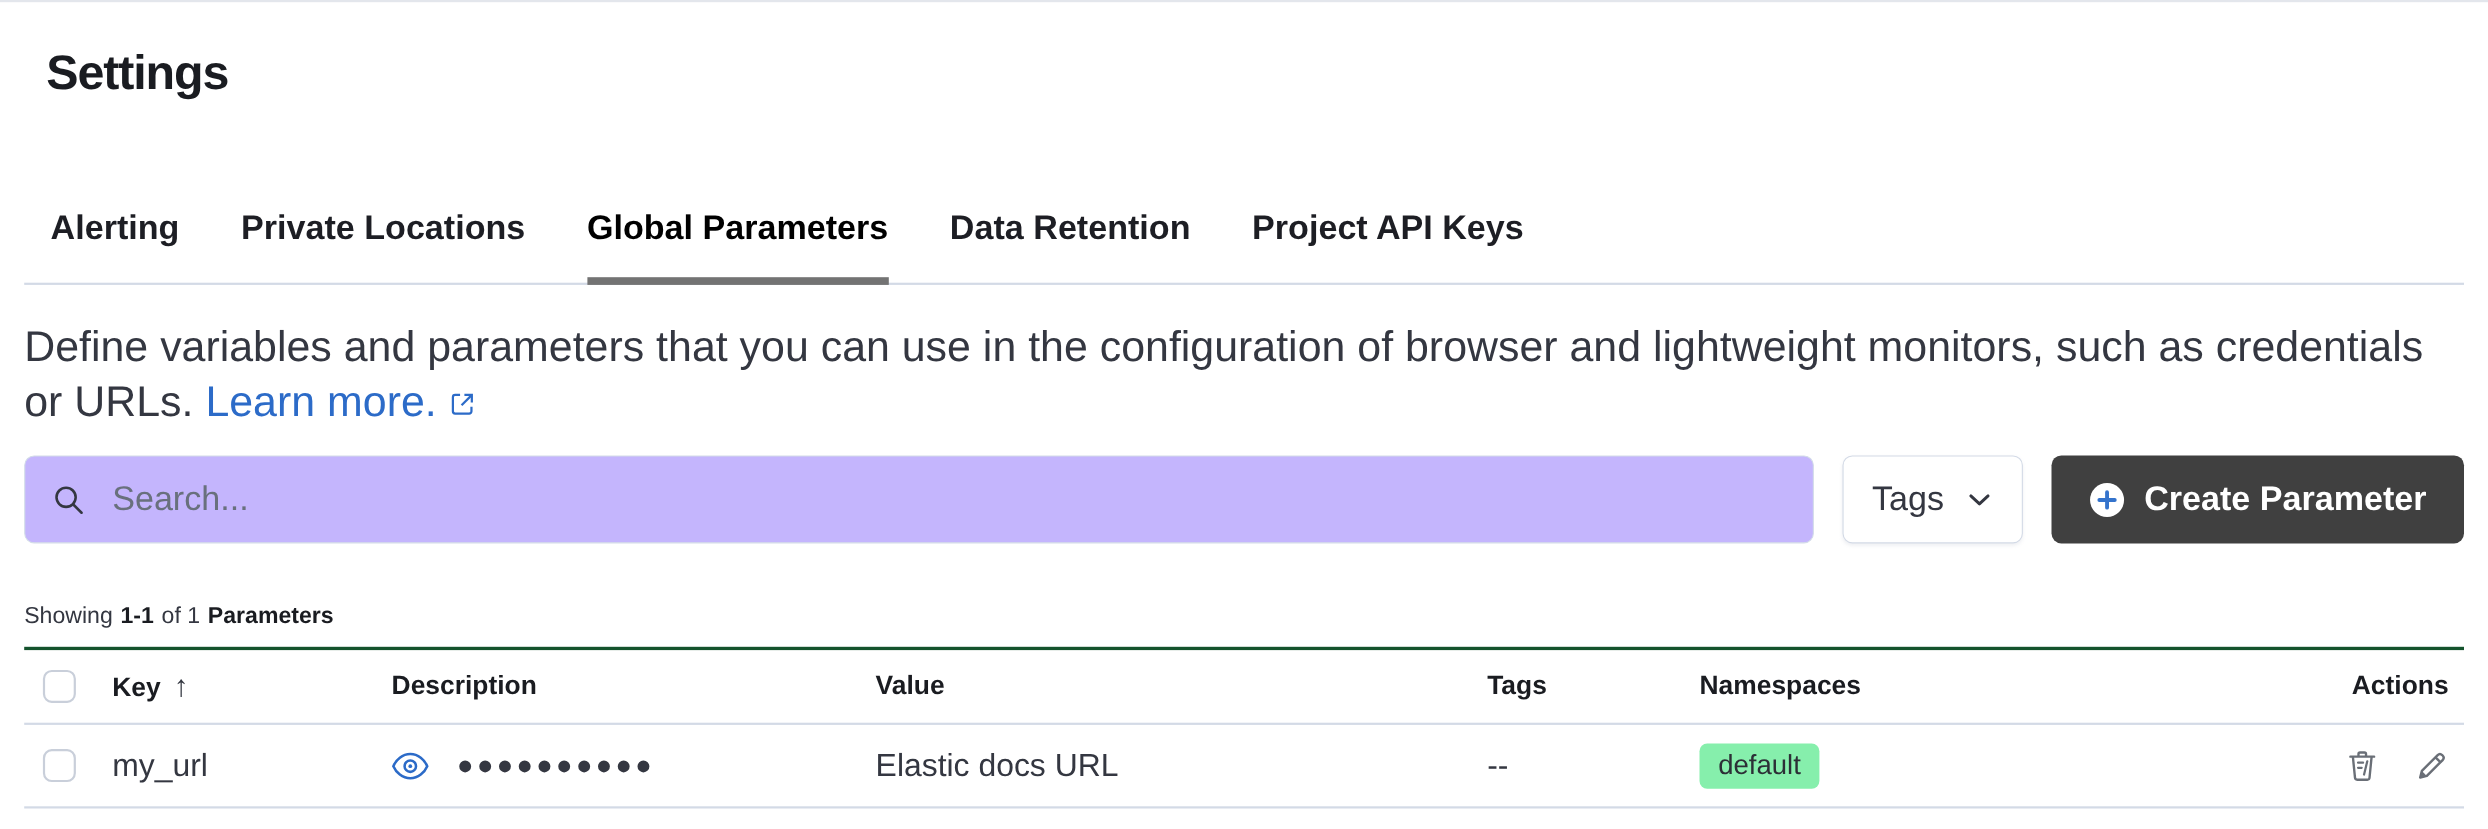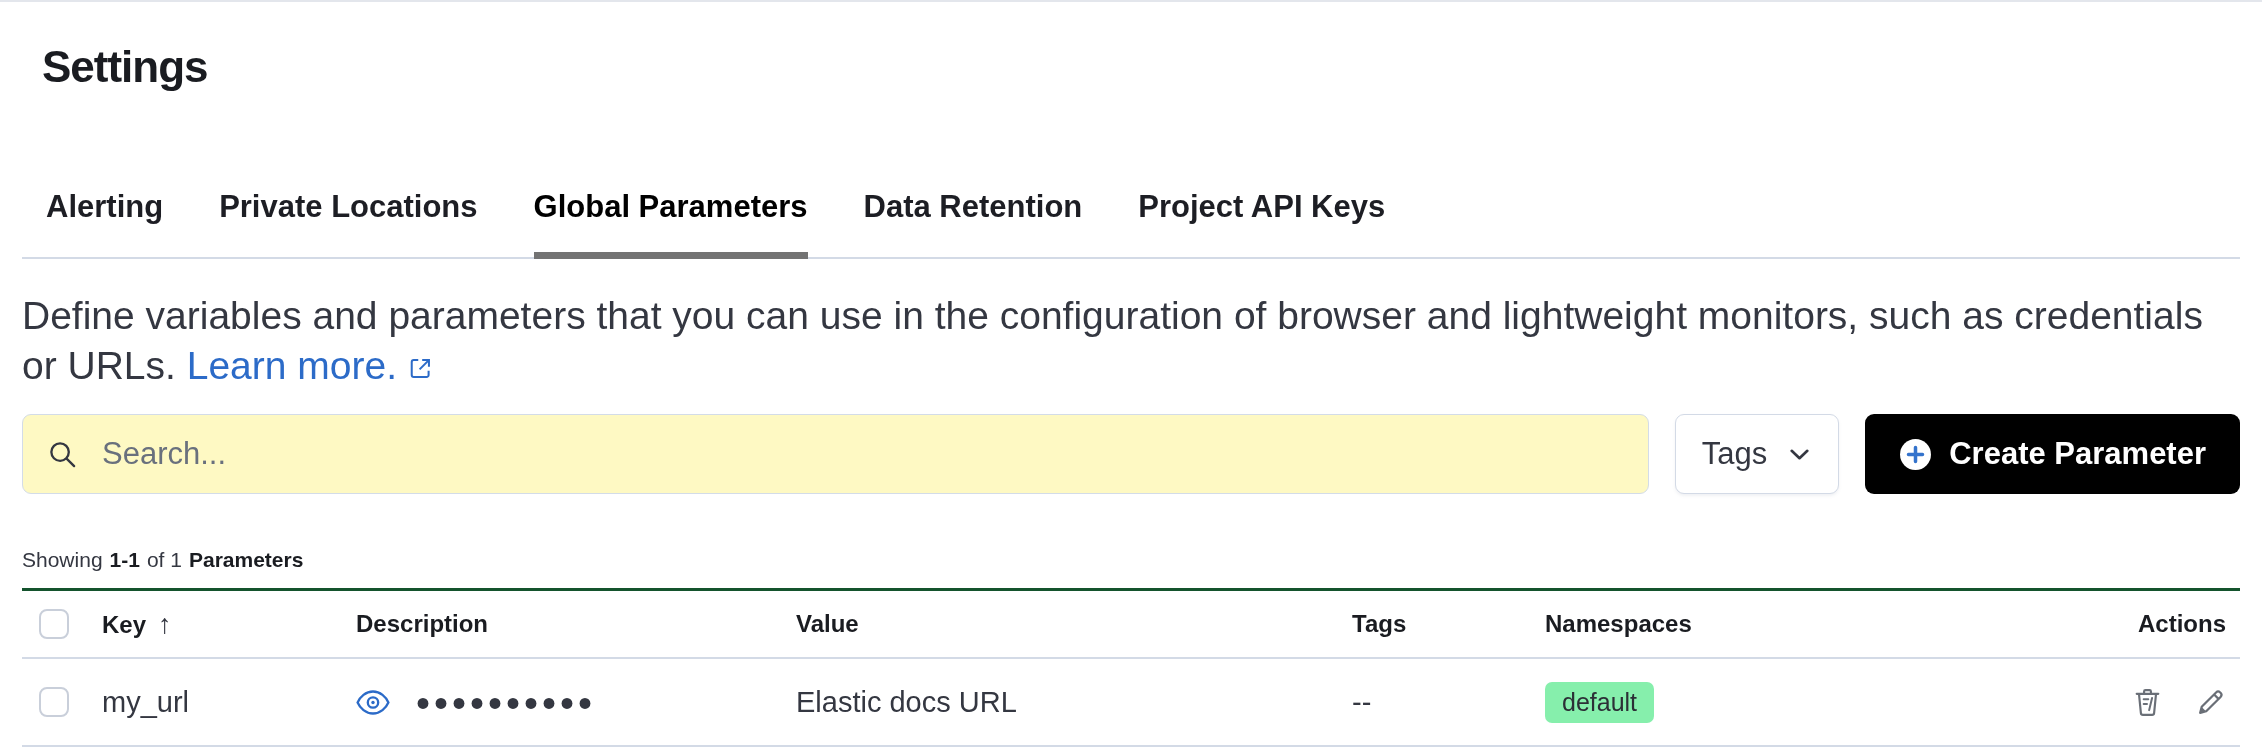--- a/index.html
+++ b/index.html
@@ -40,56 +40,56 @@
     margin-top:32px; font-size:39px; line-height:50px; color:#343741;
     max-width:2218px;
   }
   .learn-more { color:#2c6bc8; text-decoration:none; cursor:pointer; }
   .ext-icon { margin-left:10px; vertical-align:-3px; }
 
   
   .controls { margin-top:20px; display:flex; gap:26px; height:80px; }
   .search-box {
     flex:1; display:flex; align-items:center;
-    background:#fef9c3; border:1px solid #d3dce8; border-radius:9px;
+    background:#c4b5fd; border:1px solid #d3dce8; border-radius:9px;
     padding:0 24px;
   }
   .search-box svg { flex:0 0 auto; margin-right:24px; }
   .search-input {
     flex:1; border:none; outline:none; background:transparent;
     font-family:inherit; font-size:31px; color:#343741;
   }
   .search-input::placeholder { color:#69707d; opacity:1; }
   .tags-button {
     display:flex; align-items:center; gap:20px; padding:0 26px;
     background:#fff; border:1px solid #d3dae6; border-radius:9px;
     font-family:inherit; font-size:31px; color:#343741; font-weight:400;
     box-shadow:0 2px 3px rgba(152,162,179,.15); cursor:pointer;
   }
   .create-button {
     display:flex; align-items:center; gap:17px; padding:0 34px;
-    background:#000000; border:none; border-radius:9px;
+    background:#404040; border:none; border-radius:9px;
     font-family:inherit; font-size:31px; font-weight:600; color:#fff; cursor:pointer;
   }
 
   
   .summary { margin-top:50px; font-size:21px; color:#343741; line-height:32px; }
   .summary .b { font-weight:700; color:#1a1c21; }
   .summary span { margin-right:7px; }
 
   
   .table { margin-top:12px; border-top:3px solid #14532d; }
   .t-row {
     display:grid;
     grid-template-columns:80px 254px 440px 556px 193px 555px 140px;
     align-items:center;
     border-bottom:2px solid #d3dae6;
   }
   .t-head { height:68px; font-size:24px; font-weight:700; color:#1a1c21; }
-  .t-body { height:88px; font-size:29px; color:#343741; }
+  .t-body { height:76px; font-size:29px; color:#343741; }
   .cell-check { padding-left:17px; }
   .checkbox {
     width:30px; height:30px; background:#fff;
     border:2px solid #c9cfda; border-radius:8px; cursor:pointer;
   }
   .sort-arrow { font-weight:400; font-size:27px; margin-left:12px; color:#343741; }
   .cell-actions { display:flex; justify-content:flex-end; gap:32px; padding-right:14px; }
   .cell-actions .icon-btn { background:none; border:none; cursor:pointer; padding:0; line-height:0; }
   .head-actions { text-align:right; padding-right:14px; }
 

